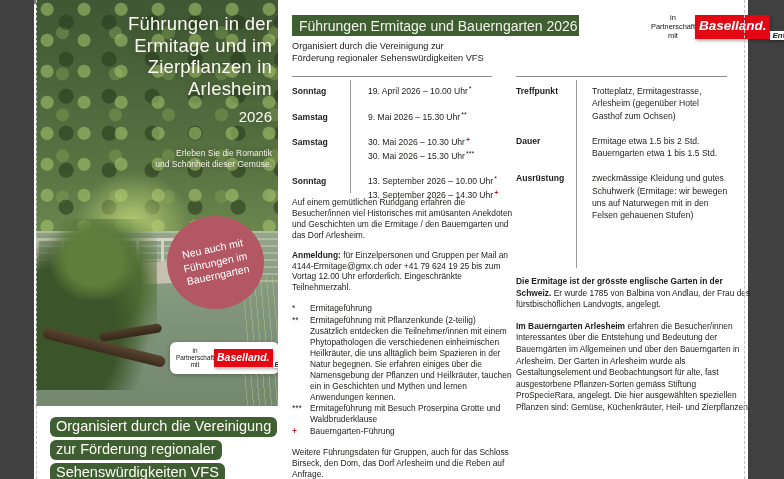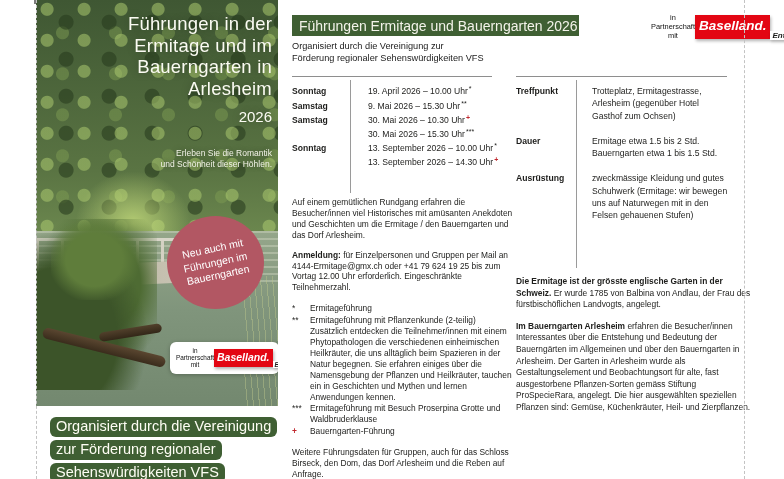--- a/index.html
+++ b/index.html
@@ -1,16 +1,16 @@
 <!DOCTYPE html>
 <html lang="de"><head>
 <meta charset="utf-8">
 <style>
   html,body{margin:0;padding:0;background:#000;}
-  .stage{position:relative;width:784px;height:479px;background:#ffffff;overflow:hidden;
+  .stage{position:relative;width:784px;height:479px;background:#404040;overflow:hidden;
          font-family:"Liberation Sans",sans-serif;color:#1d1d1b;}
   .page{position:absolute;left:34px;top:0;width:714px;height:479px;background:#ffffff;}
   .crop-line{position:absolute;top:0;bottom:0;width:0;border-left:1px dashed #c3c3c3;}
   .crop-line.left{left:2px;}
   .crop-line.right{left:710px;}
   .top-artifact{position:absolute;left:0;top:0;width:170px;height:4px;background:#7b7b7b;}
 
   
   .photo{position:absolute;left:2px;top:0;width:242px;height:406px;overflow:hidden;background:#55713f;}
   .ph-trees{position:absolute;left:0;top:0;right:0;height:60%;
@@ -86,21 +86,21 @@
     white-space:pre-line;color:#222;}
   .hr{position:absolute;height:0;border-top:1px solid #8e8e8e;}
   .hr-mid{left:258px;top:76px;width:200px;}
   .hr-right{left:482px;top:76px;width:211px;}
   .vline{position:absolute;width:0;border-left:1px solid #9a9a9a;}
   .vline-mid{left:316px;top:80px;height:113px;}
   .vline-right{left:542px;top:80px;height:188px;}
 
   .schedule{position:absolute;left:258px;top:85px;width:232px;font-size:8.6px;line-height:12.5px;}
   .sched-row{display:grid;grid-template-columns:58px 1fr;}
-  .sched-row.gap{margin-top:1px;}
+  .sched-row.gap{margin-top:12px;}
   .sched-day{font-weight:700;}
   .sched-time{padding-left:18px;}
   .mark{display:inline-block;position:relative;top:-3px;font-size:7px;margin-left:1px;}
   .mark.red{color:#c0272d;font-weight:700;}
 
   .mid-flow{position:absolute;left:258px;top:197px;width:226px;font-size:8.4px;line-height:10.9px;}
   .mid-flow p{margin:0;}
   .mid-flow .intro{margin-bottom:9px;}
   .mid-flow .reg{margin-bottom:10px;}
   .fn-row{display:grid;grid-template-columns:18px 1fr;margin-bottom:1px;}
@@ -137,28 +137,28 @@
       <div class="ph-bush1"></div>
       <div class="ph-bush2"></div>
       <div class="ph-log"></div>
       <div class="ph-log2"></div>
       <div class="ph-reeds"></div>
 
       <div class="title">
 
       <div class="title-line">Führungen in der</div>
           <div class="title-line">Ermitage und im</div>
-          <div class="title-line">Bauerngarten in</div>
+          <div class="title-line">Zierpflanzen in</div>
           <div class="title-line">Arlesheim</div>
         </div>
       <div class="year">2026</div>
       <div class="tagline">
 
       <div class="tagline-line">Erleben Sie die Romantik</div>
-          <div class="tagline-line">und Schönheit dieser Höhlen.</div>
+          <div class="tagline-line">und Schönheit dieser Gemüse.</div>
         </div>
 
       <div class="badge">
         <div class="badge-inner">
 
         <div class="badge-line">Neu auch mit</div>
             <div class="badge-line">Führungen im</div>
             <div class="badge-line">Bauerngarten</div>
           </div>
       </div>

